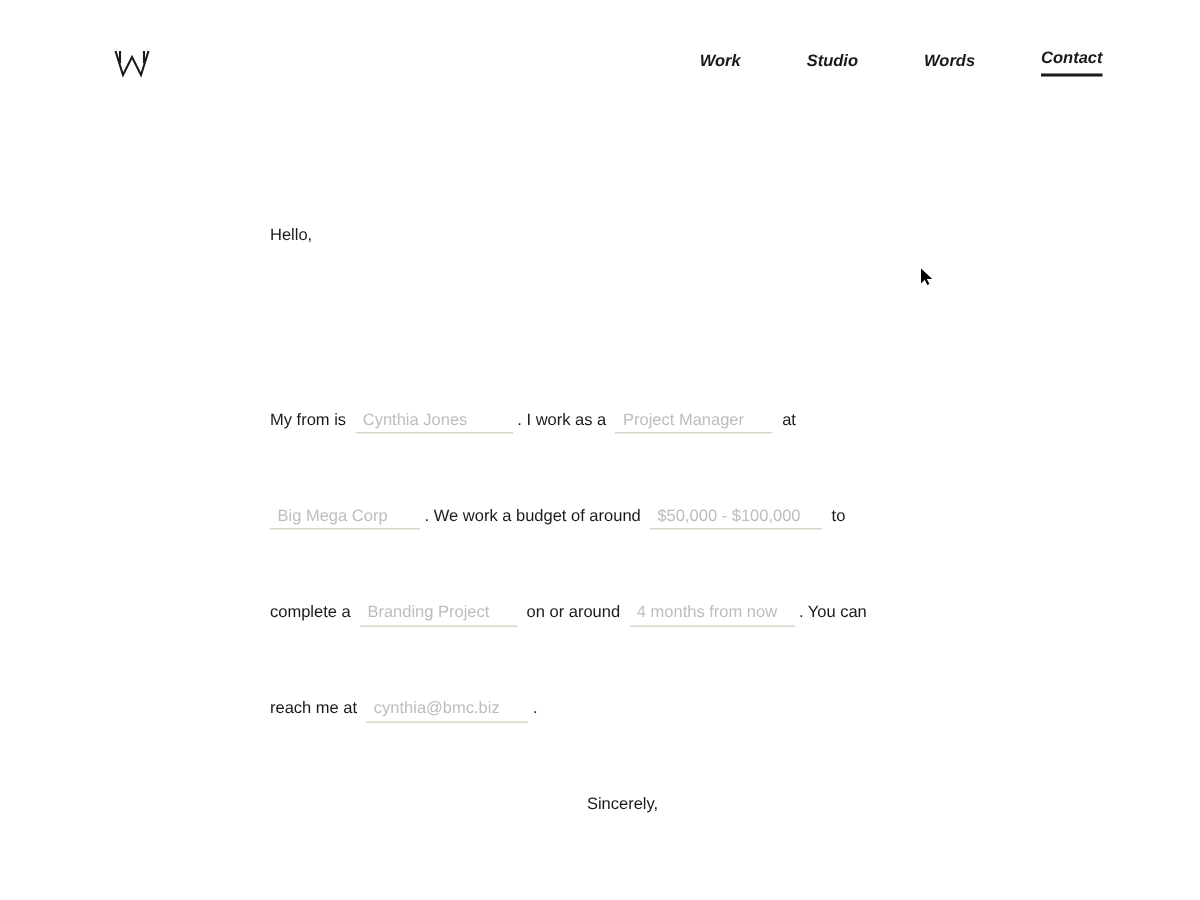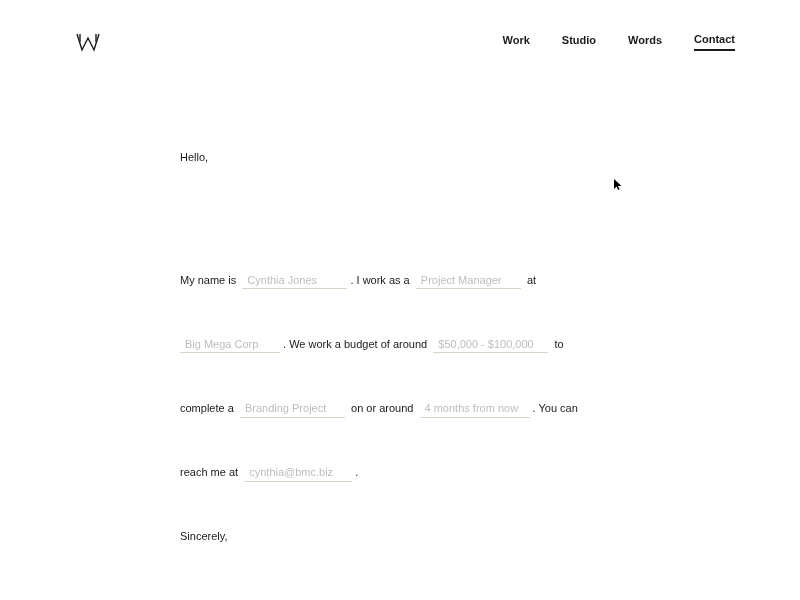--- a/index.html
+++ b/index.html
@@ -13,21 +13,21 @@
     position: relative;
     overflow: hidden;
   }
   .header {
     display: flex;
     align-items: center;
     justify-content: space-between;
     padding: 30px 65px 0 75px;
   }
   .logo svg { display: block; }
-  .nav { display: flex; gap: 32px; align-items: center; }
+  .nav { display: flex; gap: 44px; align-items: flex-end; font-style: italic; }
   .nav-item {
     font-size: 11px;
     font-weight: 700;
     color: #1a1a1a;
     text-decoration: none;
     padding-bottom: 4px;
   }
   .nav-item.active { border-bottom: 2px solid #1a1a1a; }
   .form-area {
     position: absolute;
@@ -56,20 +56,21 @@
   .w-company { width: 100px; }
   .w-budget { width: 115px; }
   .w-project { width: 105px; }
   .w-timeline { width: 110px; }
   .w-email { width: 108px; }
   .signoff-row {
     display: flex;
     justify-content: space-between;
     align-items: center;
     margin-top: 40px;
+    flex-direction: column;
   }
   .signoff { font-size: 11px; color: #1a1a1a; }
   .send-button {
     border: 1px solid #f4d017;
     background: #ffffff;
     color: #1a1a1a;
     font-family: inherit;
     font-size: 11px;
     width: 125px;
     height: 34px;
@@ -102,21 +103,21 @@
     <a class="nav-item">Words</a>
     <a class="nav-item active">Contact</a>
   </nav>
 </div>
 
 <div class="form-area">
 
   <div class="greeting">Hello,</div>
 
   <div class="line">
-    <span class="t">My name is  </span>
+    <span class="t">My from is  </span>
     <input class="field w-name" placeholder="Cynthia Jones" style="">
     <span class="t"> . I work as a  </span>
     <input class="field w-role" placeholder="Project Manager" style="">
     <span class="t">  at</span>
   </div>
 
   <div class="line">
     <input class="field w-company" placeholder="Big Mega Corp" style="">
     <span class="t"> . We work a budget of around  </span>
     <input class="field w-budget" placeholder="$50,000 - $100,000" style="">

